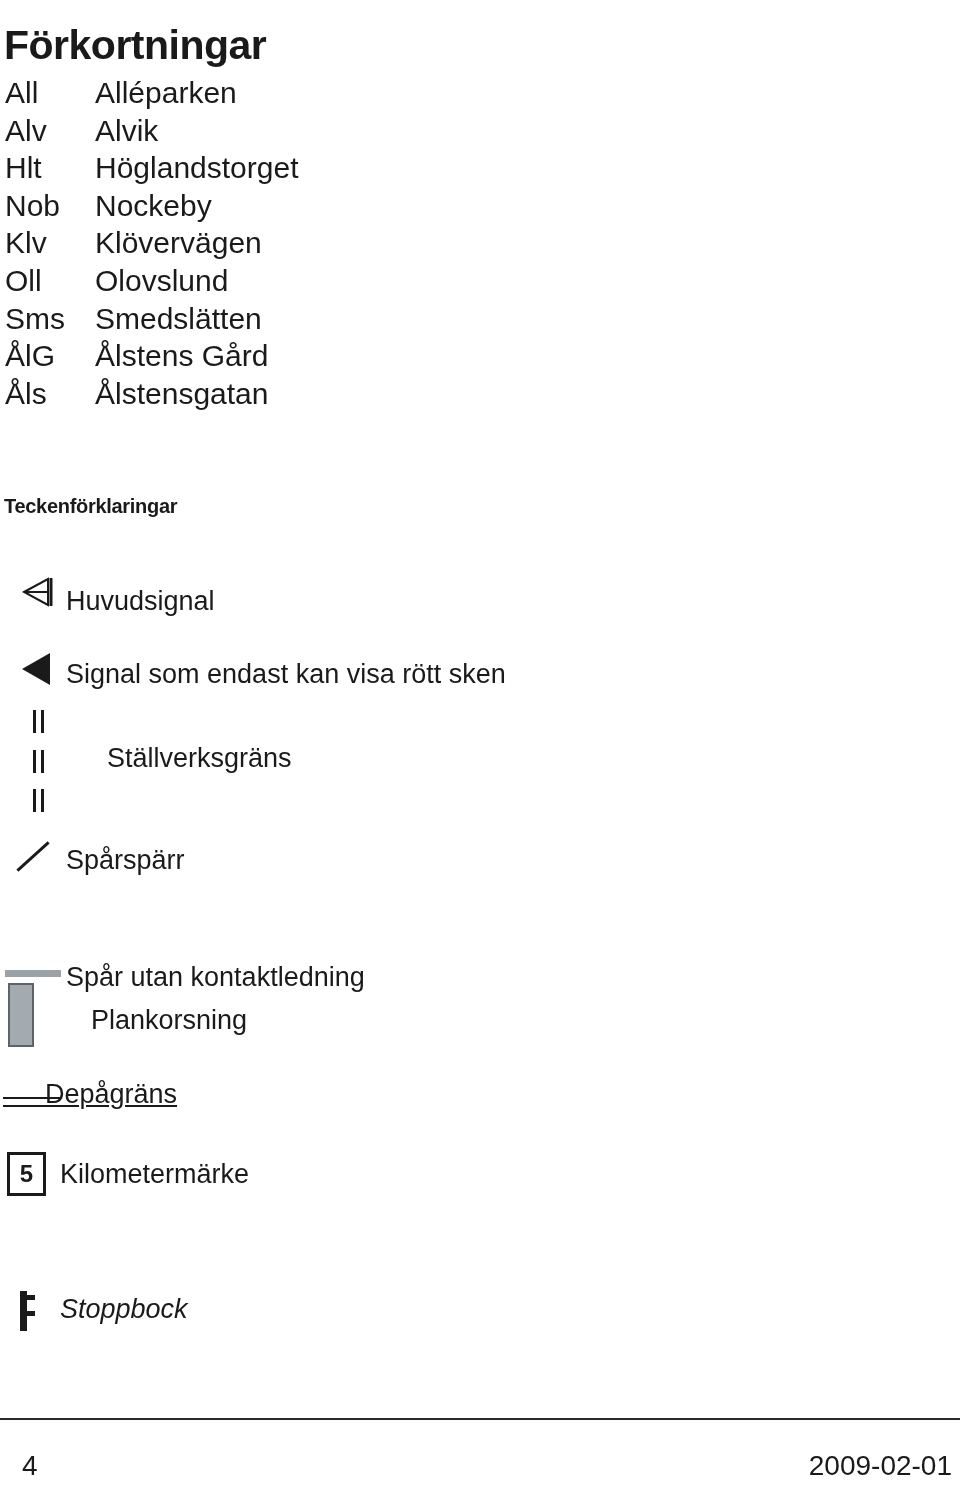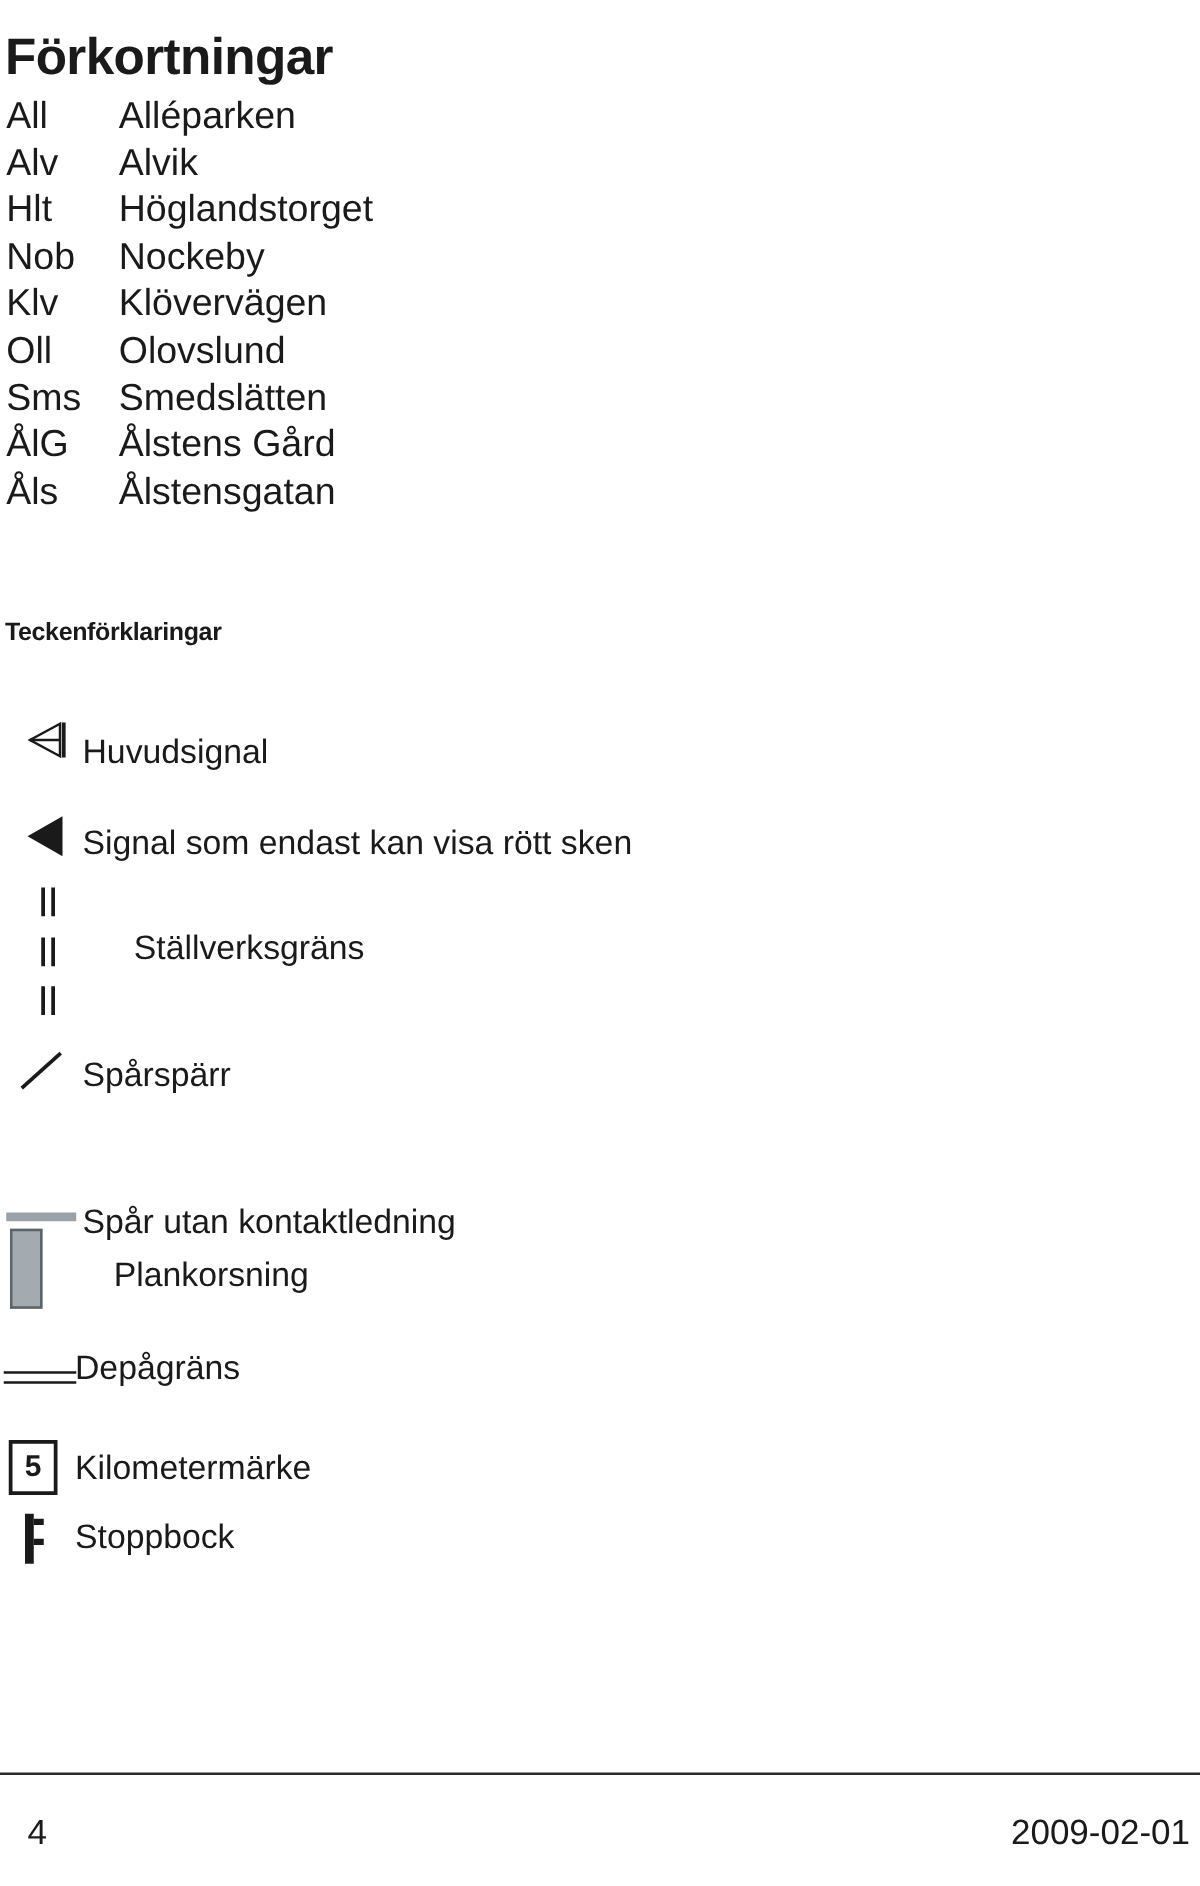--- a/index.html
+++ b/index.html
@@ -179,21 +179,21 @@
     position: absolute;
     left: 8px; top: 0px;
     width: 26px; height: 64px;
     background: #a3abb1;
     border: 2px solid #5c6469;
     box-sizing: border-box;
   }
 
   
   #row-depot-limit      { top: 1073px; height: 48px; width: 500px; }
-  #row-depot-limit .legend-label { left: 60px; top: 8px; }
+  #row-depot-limit .legend-label { left: 45px; top: 8px; text-decoration: underline; }
   .icon-depot-limit {
     position: absolute;
     left: 3px; top: 24px;
     width: 58px; height: 11px;
   }
   .icon-depot-limit i {
     position: absolute;
     left: 0;
     width: 58px;
     height: 2px;
@@ -212,21 +212,21 @@
     border: 3px solid #1a1a1a;
     box-sizing: border-box;
     text-align: center;
     font-size: 24px;
     font-weight: bold;
     line-height: 38px;
     color: #1a1a1a;
   }
 
   
-  #row-buffer-stop      { top: 1208px; height: 52px; width: 500px; }
+  #row-buffer-stop      { top: 1288px; height: 52px; width: 500px; font-style: italic; }
   #row-buffer-stop .legend-label { left: 60px; top: 8px; }
   .icon-buffer-stop {
     position: absolute;
     left: 20px; top: 3px;
     width: 22px; height: 40px;
   }
   .icon-buffer-stop i.post {
     position: absolute;
     left: 0; top: 0;
     width: 7px; height: 40px;

